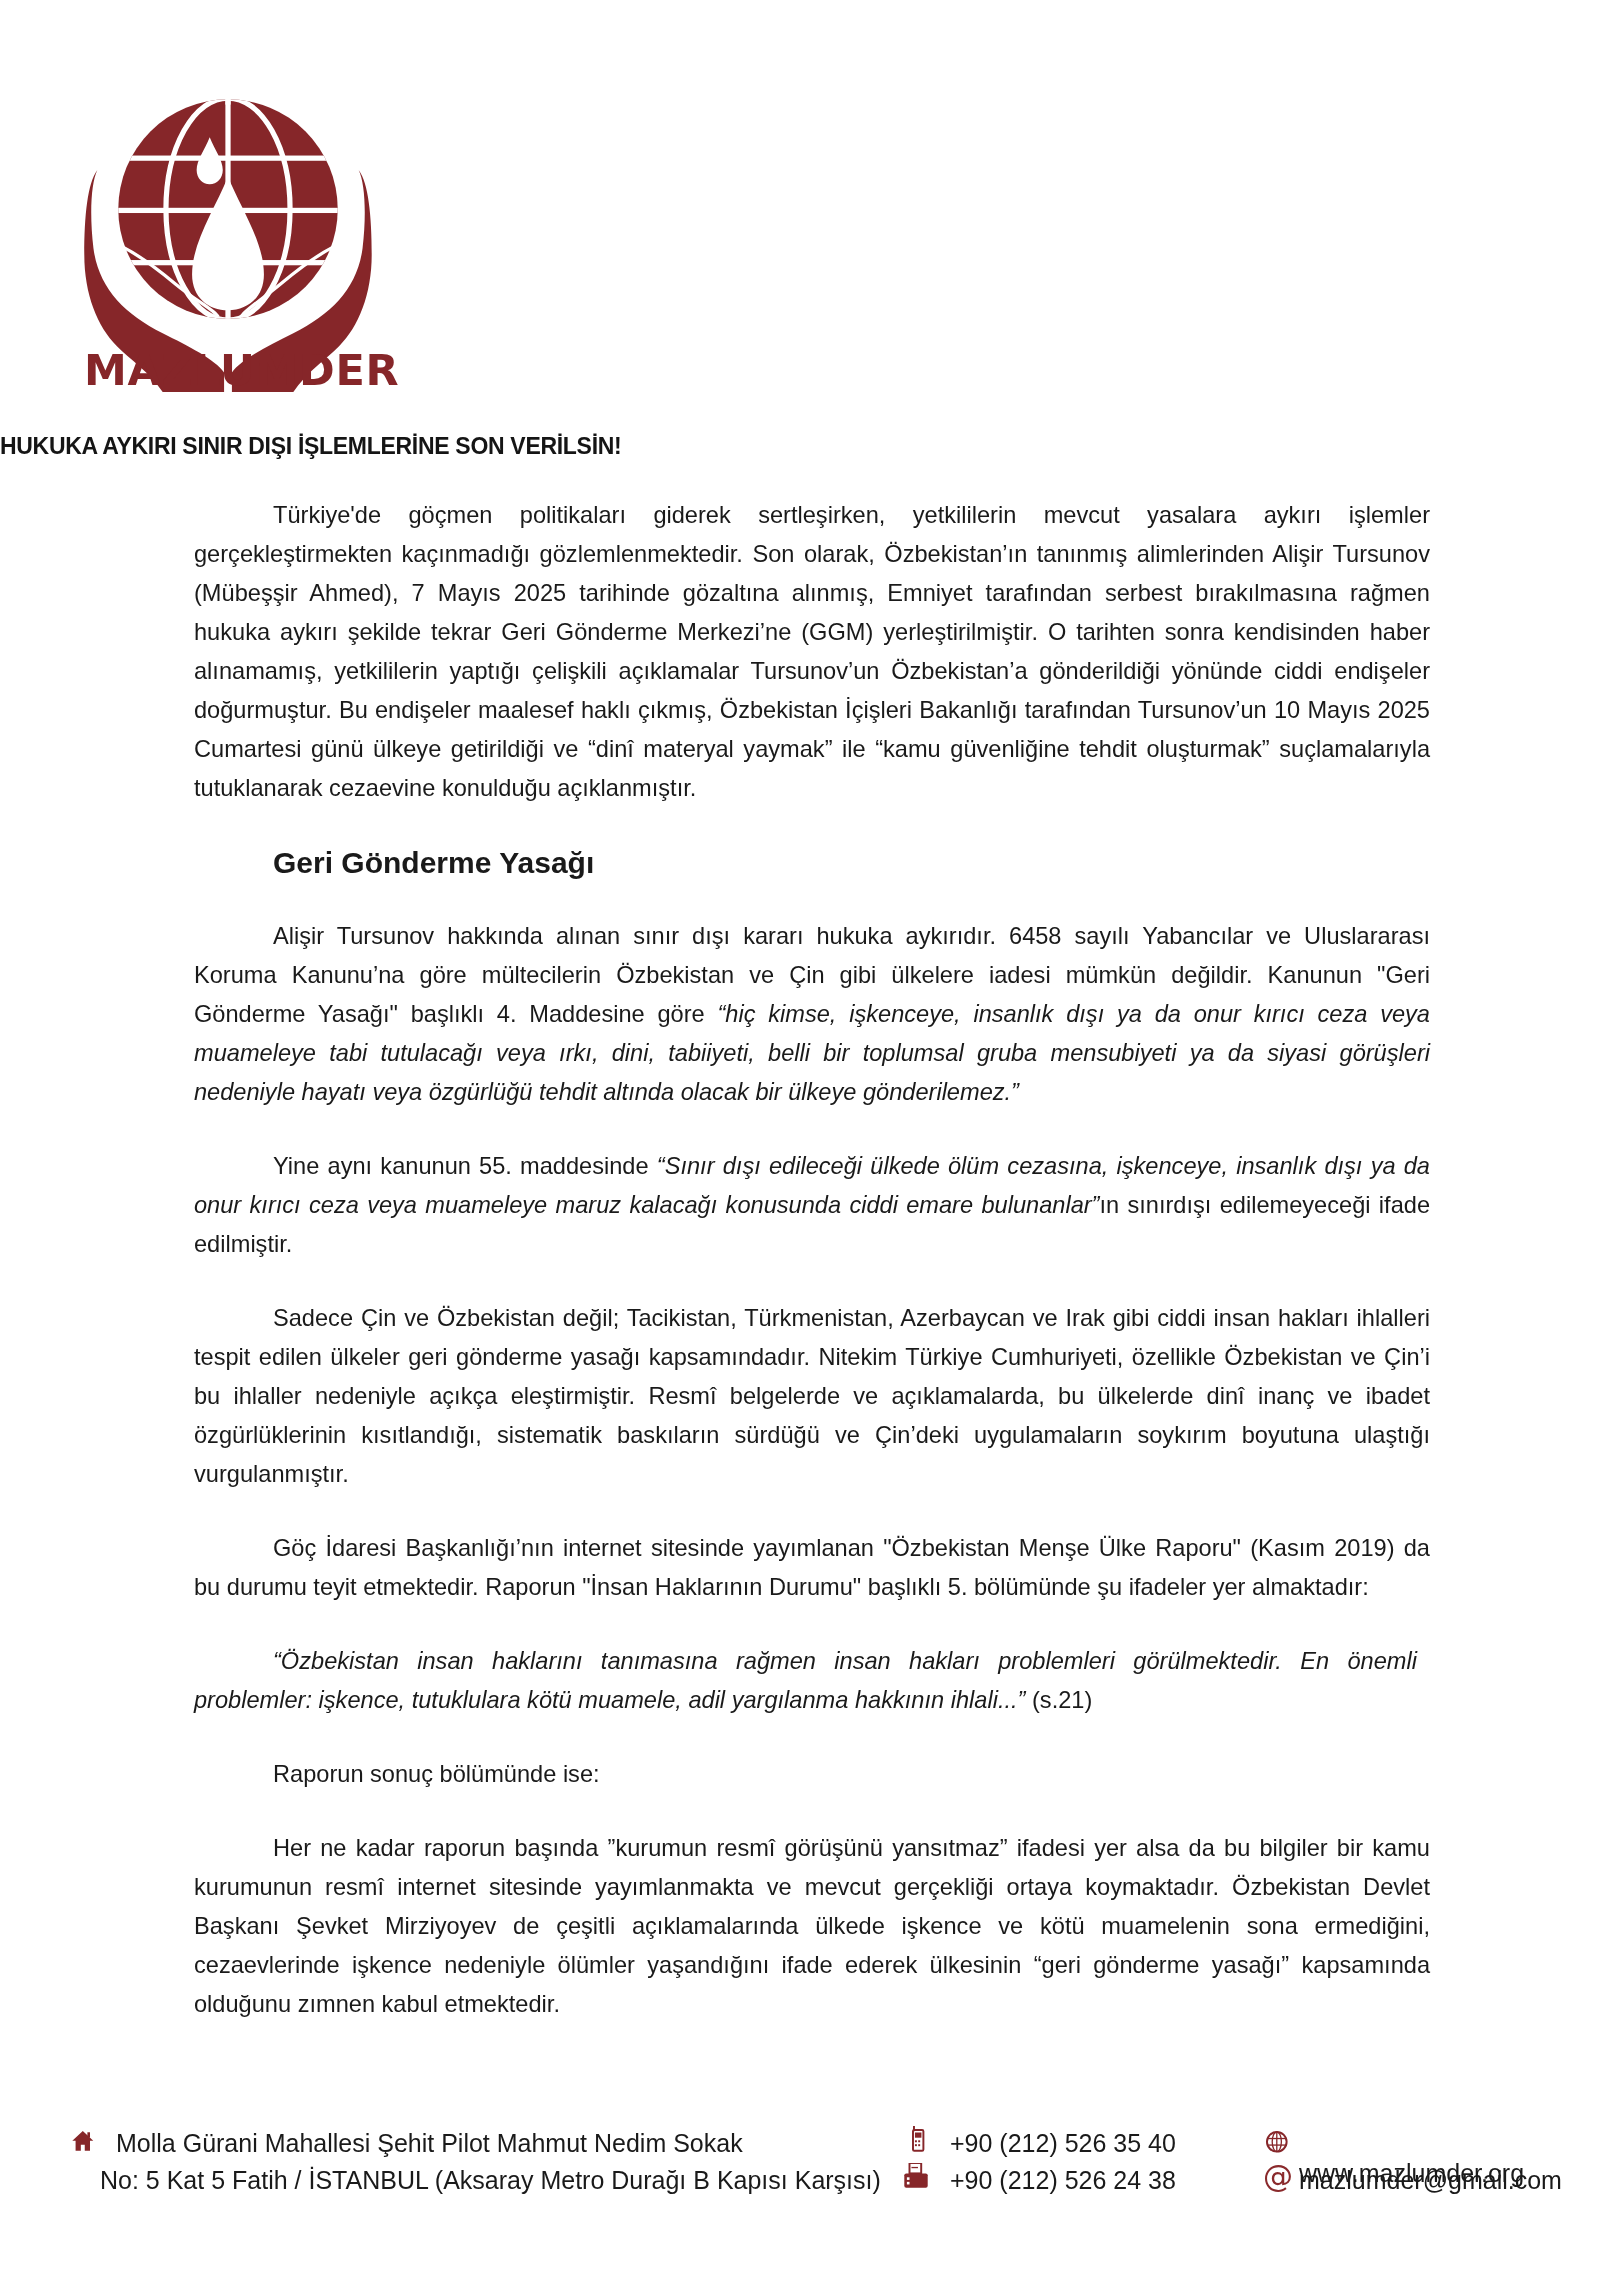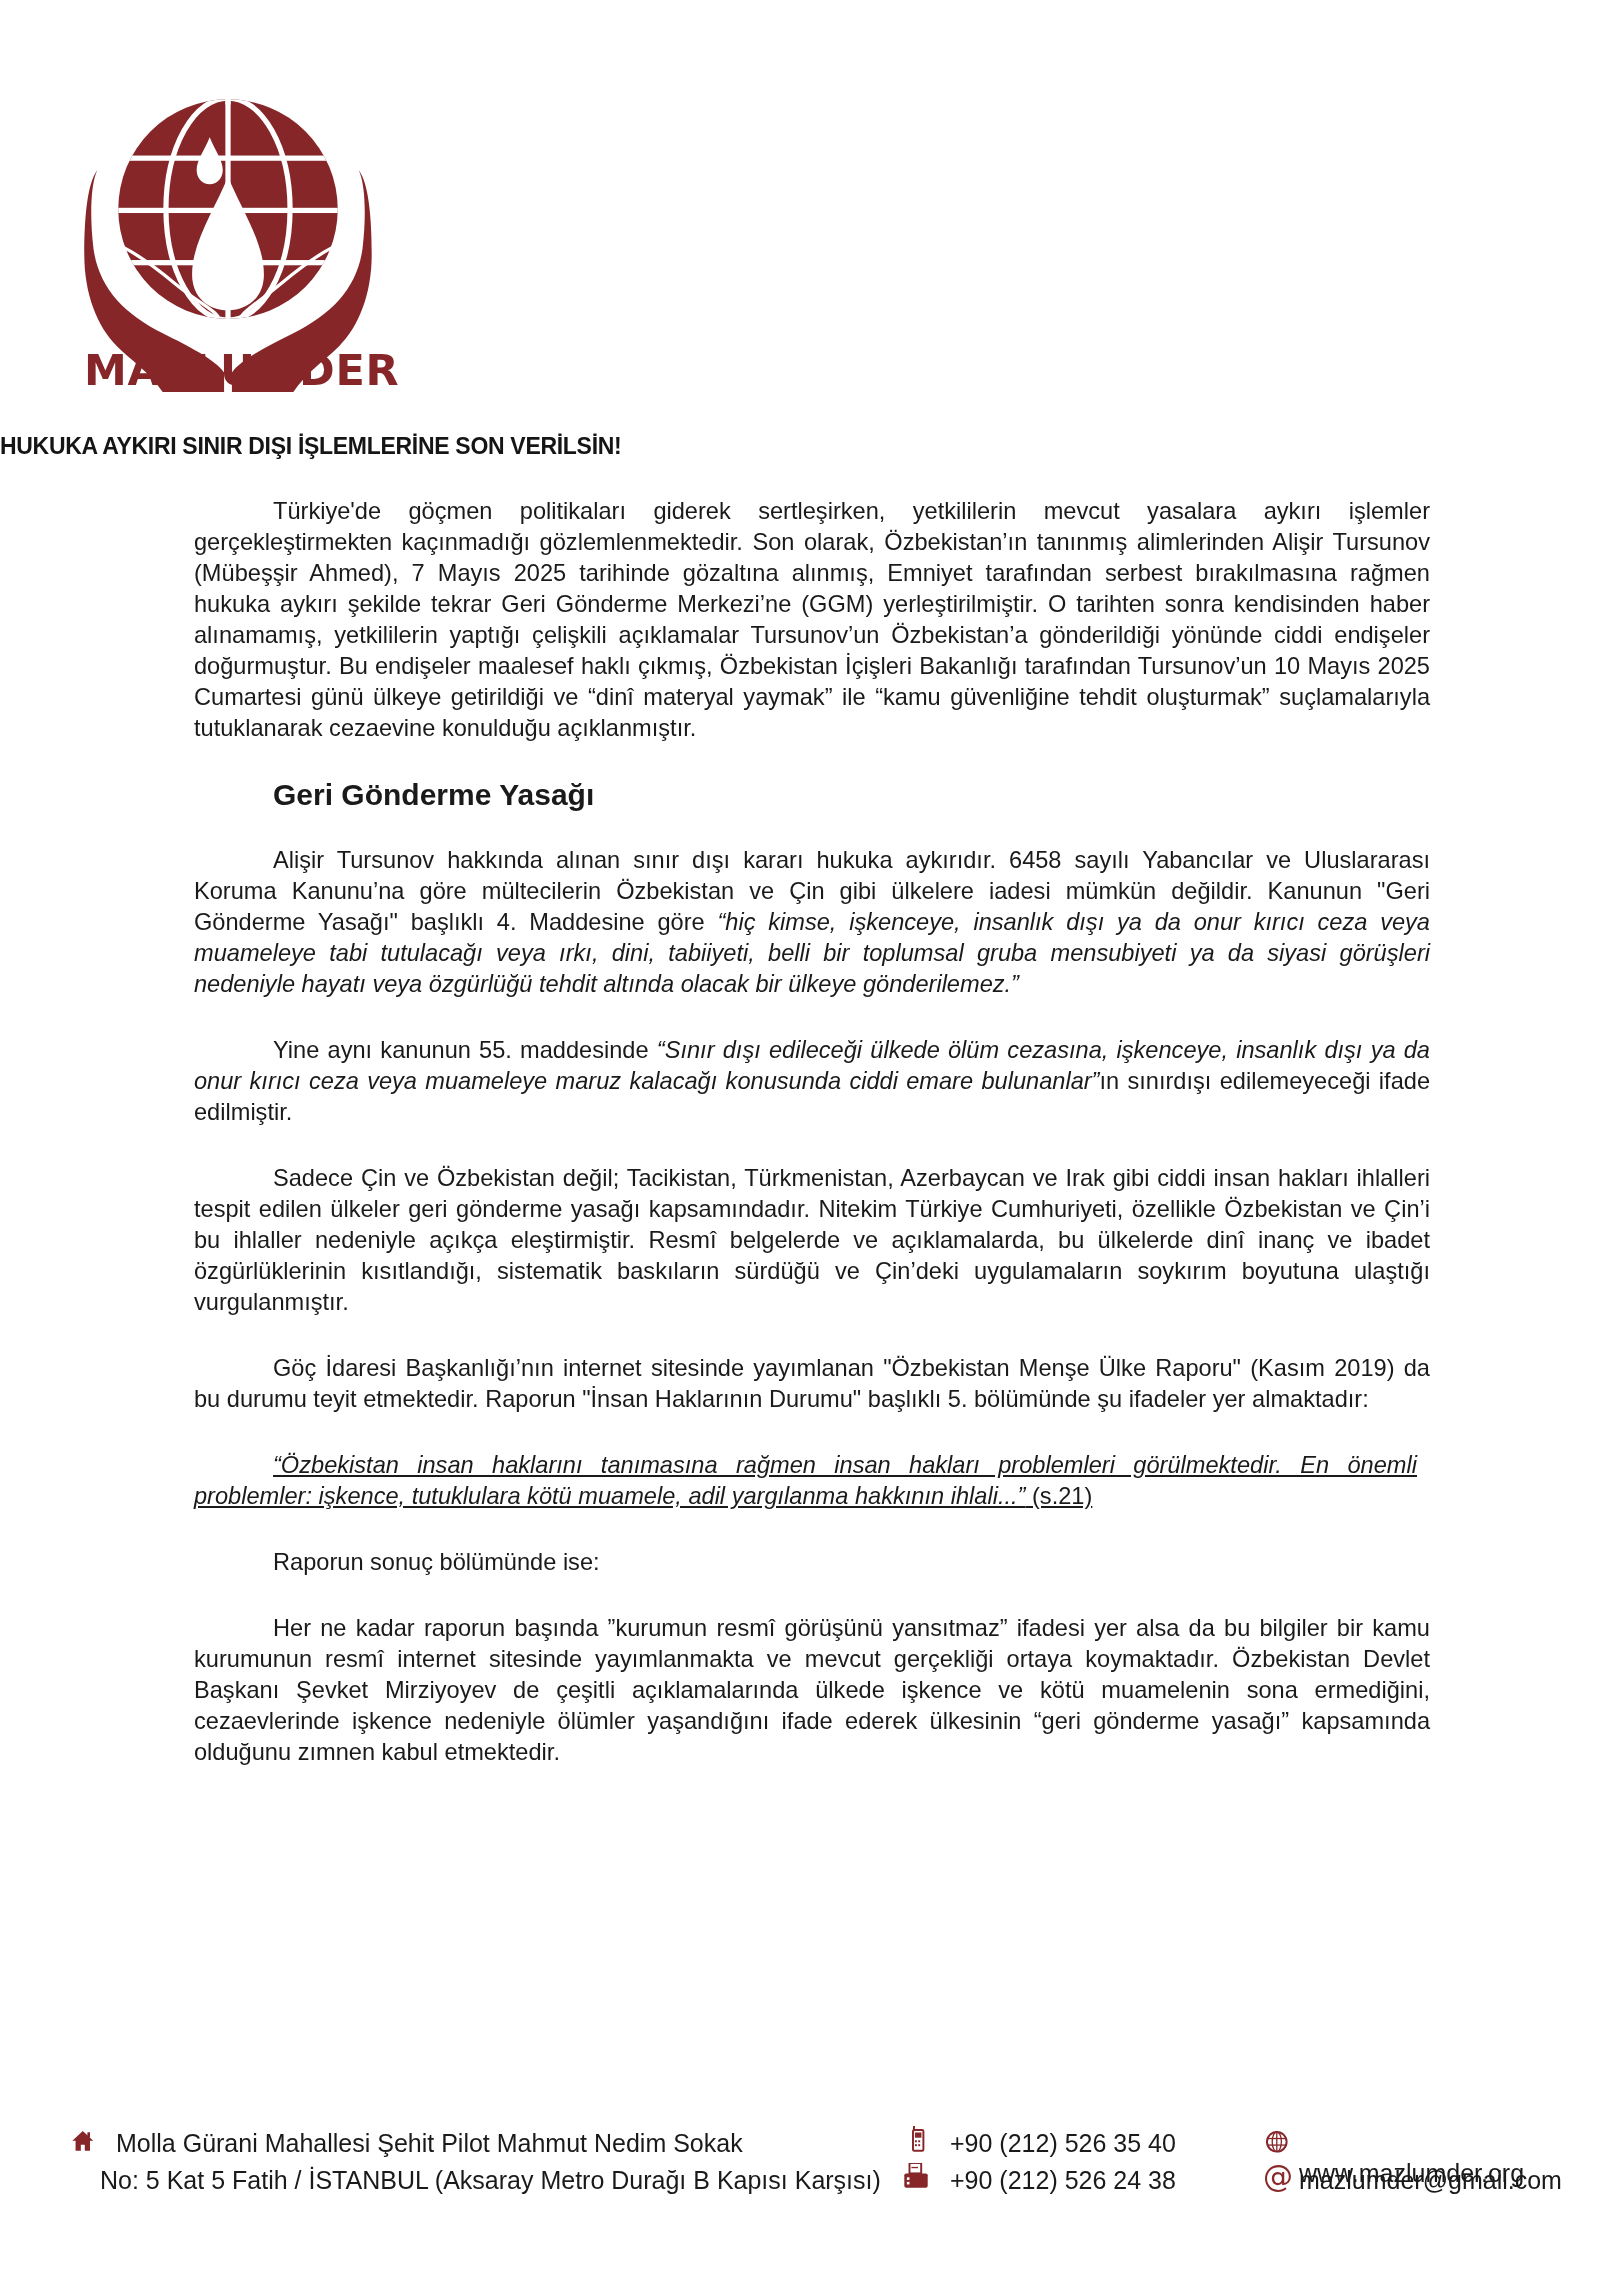--- a/index.html
+++ b/index.html
@@ -8,26 +8,26 @@
   .page { position:absolute; left:0; top:0; width:1623px; height:2295px; }
 
   .logo { position:absolute; left:84px; top:85px; width:288px; height:307px; }
   .logo svg { width:100%; height:100%; display:block; }
 
   .title { position:absolute; left:0; width:1623px; top:433px; 
            font-family:"Liberation Sans", sans-serif; font-weight:bold; font-size:23px;
            letter-spacing:-0.3px; color:#151515; }
 
   .body { position:absolute; left:194px; top:496px; width:1236px;
-          font-family:"Liberation Sans", sans-serif; font-size:23.6px; line-height:31px;
+          font-family:"Liberation Sans", sans-serif; font-size:23.6px; line-height:39px;
           color:#1a1a1a; }
   .p { margin:0 0 35px 0; text-align:justify; text-indent:79px; }
   .p i { font-style:italic; }
   .h2 { margin:0 0 35px 0; text-indent:79px; font-weight:bold; font-size:30px; }
-  .quote { margin:0 13px 35px 0; text-align:justify; text-indent:79px;text-decoration:underline; }
+  .quote { margin:0 13px 35px 0; text-align:justify; text-indent:79px; }
 
   .footer { position:absolute; left:0; top:2129px; width:1368px; height:79px;
             font-family:"Liberation Sans", sans-serif; font-size:25px; color:#1a1a1a; }
   .f-item { position:absolute; white-space:nowrap; line-height:37px; }
   .ficon { position:absolute; color:#8a2a2c; }
 </style>
 </head>
 <body>
 
 <div class="page">

